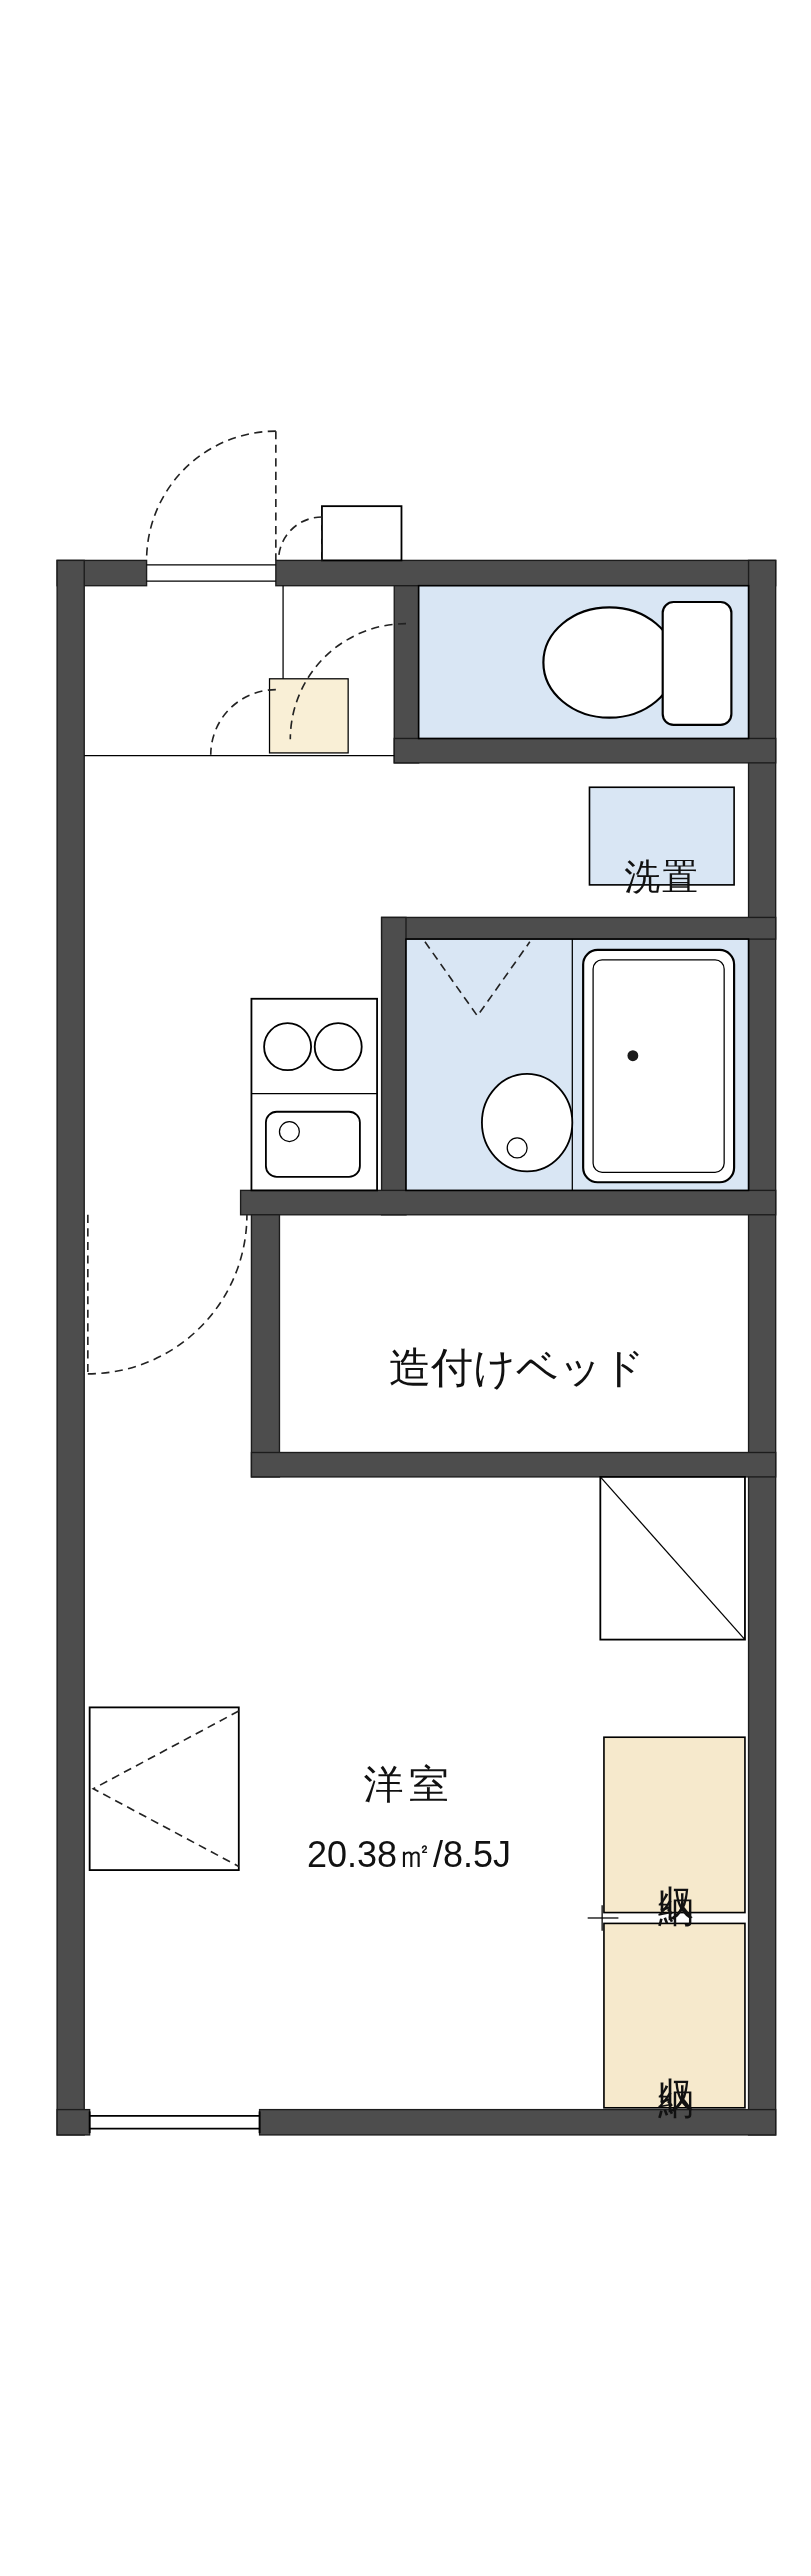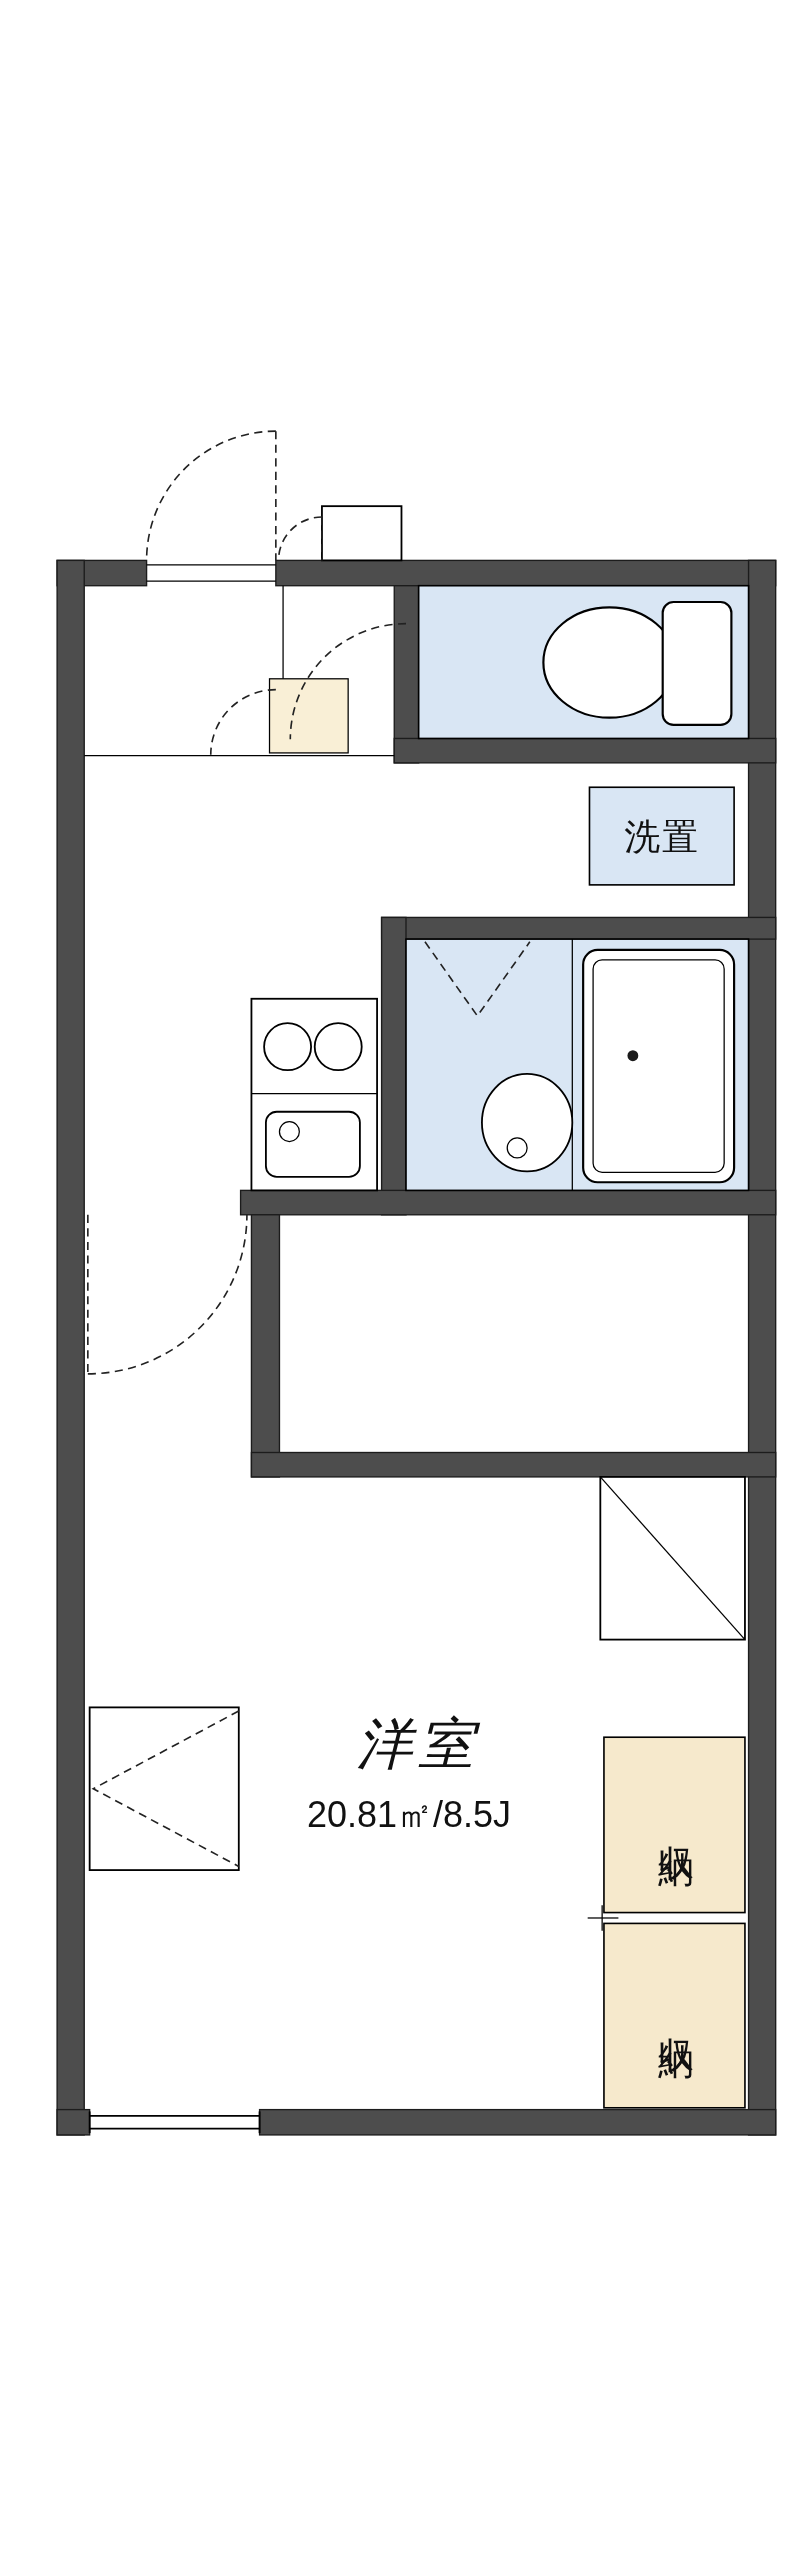--- a/index.html
+++ b/index.html
@@ -25,24 +25,25 @@
   .dash{fill:none;stroke:#222;stroke-width:1.8;stroke-dasharray:9 6;}
 
   
   .label{
     position:absolute;
     transform:translate(-50%,-50%);
     color:#111;
     white-space:nowrap;
     text-align:center;
     line-height:1.5;
+    margin-top:40px;
   }
   .label-laundry{left:662px;top:837px;font-size:36px;letter-spacing:1.8px;}
   .label-bed{left:517px;top:1327px;font-size:42px;}
-  .label-roomname{left:418px;top:1744px;font-size:56px;letter-spacing:5.4px;font-style:italic;}
+  .label-roomname{left:409px;top:1744px;font-size:40px;letter-spacing:5.4px;}
   .label-roomarea{left:409px;top:1815px;font-size:36px;}
   .label-storage{writing-mode:vertical-rl;font-size:36px;letter-spacing:7.2px;line-height:1;}
   .storage-1{left:676px;top:1824px;}
   .storage-2{left:676px;top:2016px;}
 </style>
 </head>
 <body>
 
 <div class="page">
 
@@ -144,24 +145,25 @@
       <rect class="cream" x="668" y="1922" width="156" height="194"></rect>
       <rect class="cream" x="668" y="2128" width="156" height="204"></rect>
       <line class="thin" x1="650" y1="2122" x2="684" y2="2122"></line>
       <line class="thin" x1="666" y1="2108" x2="666" y2="2136"></line>
     </g>
   </svg>
 
   <div class="label label-laundry">洗置</div>
 
   <div class="label label-bed">
+    <div>造付けベッド</div>
   </div>
 
   <div class="label label-roomname">洋室</div>
 
-  <div class="label label-roomarea">20.81㎡/8.5J</div>
+  <div class="label label-roomarea">20.38㎡/8.5J</div>
 
   <div class="label label-storage storage-1">収納</div>
 
   <div class="label label-storage storage-2">収納</div>
 
 </div>
 
 
 </body></html>

